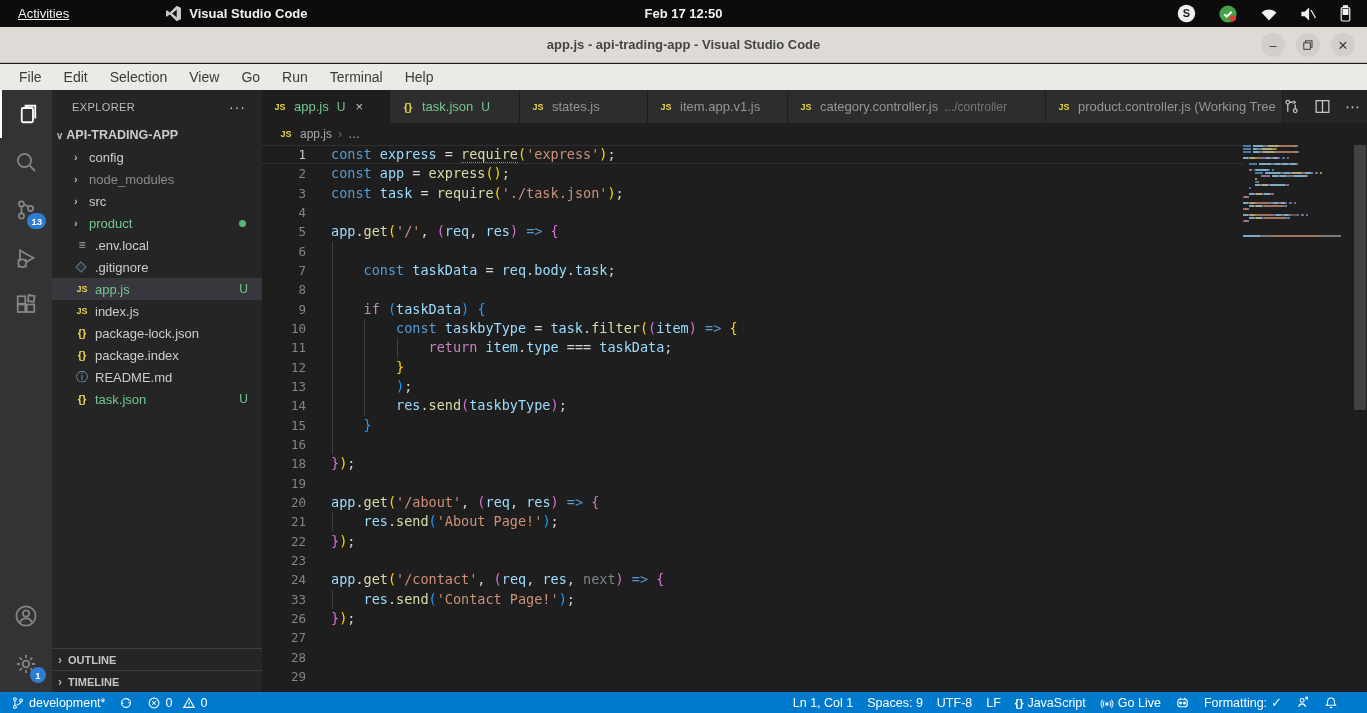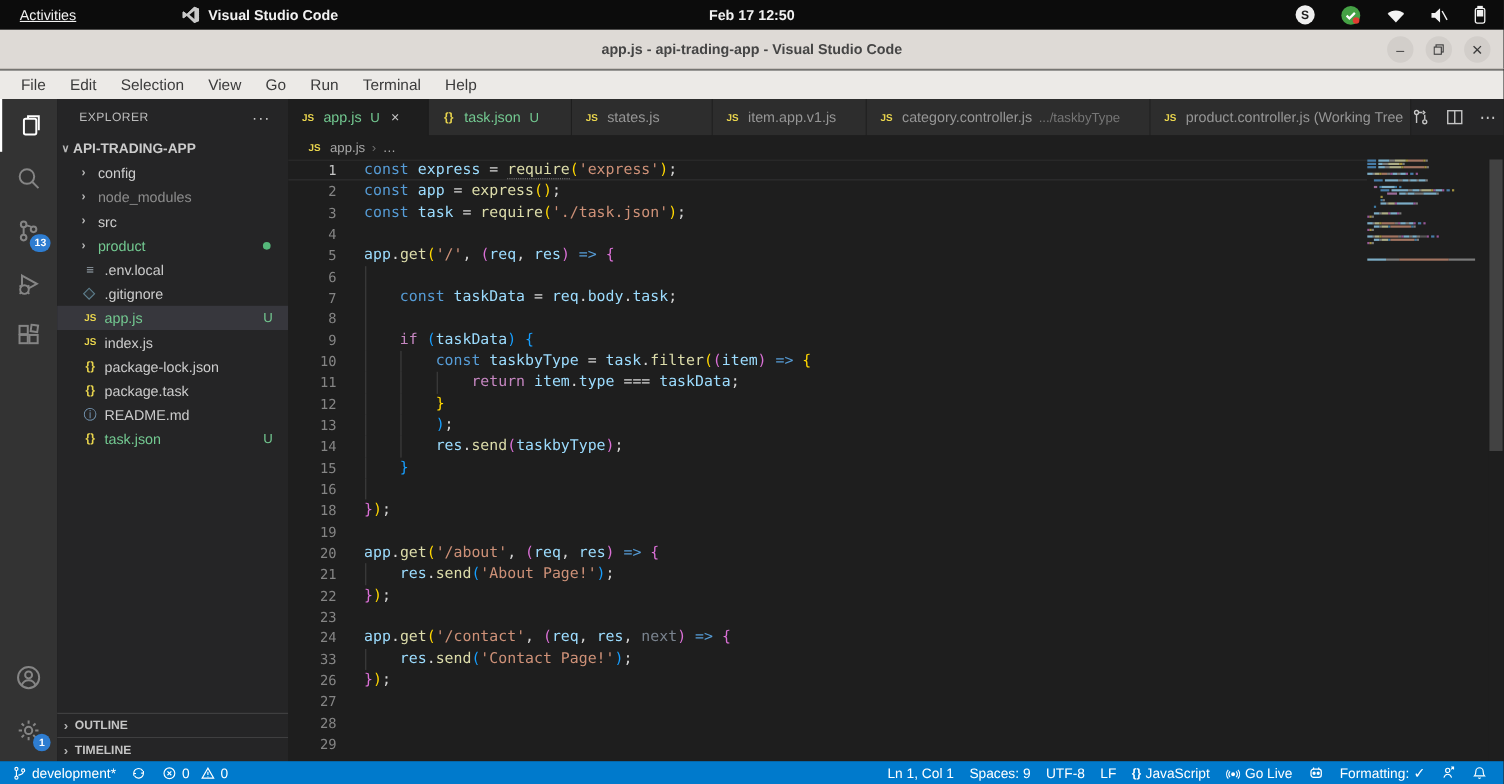--- a/index.html
+++ b/index.html
@@ -104,21 +104,21 @@
   .mm-row { height:2px; margin-bottom:1px; display:flex; }
   .mm-row span { height:2px; display:block; opacity:.75; }
   #scrollbar { position:absolute; right:0; top:55px; width:14px; bottom:0; }
   #scroll-thumb { position:absolute; left:1px; right:1px; top:0; height:265px; background:#424242; }
 
   
   #statusbar { position:absolute; left:0; top:692px; width:1367px; height:21px; background:#007acc;
     color:#ffffff; display:flex; align-items:center; font-size:12.5px; }
   .sb-item { display:flex; align-items:center; gap:4px; padding:0 7px; height:100%; }
   #sb-left { display:flex; height:100%; padding-left:4px; }
-  #sb-right { margin-left:auto; display:flex; height:100%; padding-right:8px; }
+  #sb-right { margin-left:auto; display:flex; height:100%; padding-right:22px; }
 
   .tray-icon { display:flex; align-items:center; }
 </style>
 </head>
 <body>
 
 <div id="gnome-bar">
   <div id="gnome-activities">Activities</div>
   <div id="gnome-app">
     <span id="gnome-vscode-icon">
@@ -311,21 +311,21 @@
         <div class="tree-item">
           <span class="fi fi-js">JS</span>
           <span>index.js</span>
         </div>
         <div class="tree-item">
           <span class="fi fi-json">{}</span>
           <span>package-lock.json</span>
         </div>
         <div class="tree-item">
           <span class="fi fi-json">{}</span>
-          <span>package.task</span>
+          <span>package.index</span>
         </div>
         <div class="tree-item">
           <span class="fi fi-info">ⓘ</span>
           <span>README.md</span>
         </div>
         <div class="tree-item green">
           <span class="fi fi-json">{}</span>
           <span>task.json</span>
           <span class="tree-badge">U</span>
         </div>
@@ -359,21 +359,21 @@
           <span class="fi fi-js">JS</span>
           <span class="lab">states.js</span>
         </div>
         <div class="tab" style="width: 140px;">
           <span class="fi fi-js">JS</span>
           <span class="lab">item.app.v1.js</span>
         </div>
         <div class="tab" style="width: 258px;">
           <span class="fi fi-js">JS</span>
           <span class="lab">category.controller.js</span>
-          <span class="desc">.../taskbyType</span>
+          <span class="desc">.../controller</span>
         </div>
         <div class="tab" style="width: 237px;">
           <span class="fi fi-js">JS</span>
           <span class="lab">product.controller.js (Working Tree</span>
         </div>
         <div id="tab-actions">
           <span>
             <svg width="17" height="17" viewBox="0 0 16 16" fill="none" stroke="currentColor" stroke-width="1.2">
               <circle cx="4.5" cy="4" r="1.7"></circle>
               <circle cx="11.5" cy="12" r="1.7"></circle>

